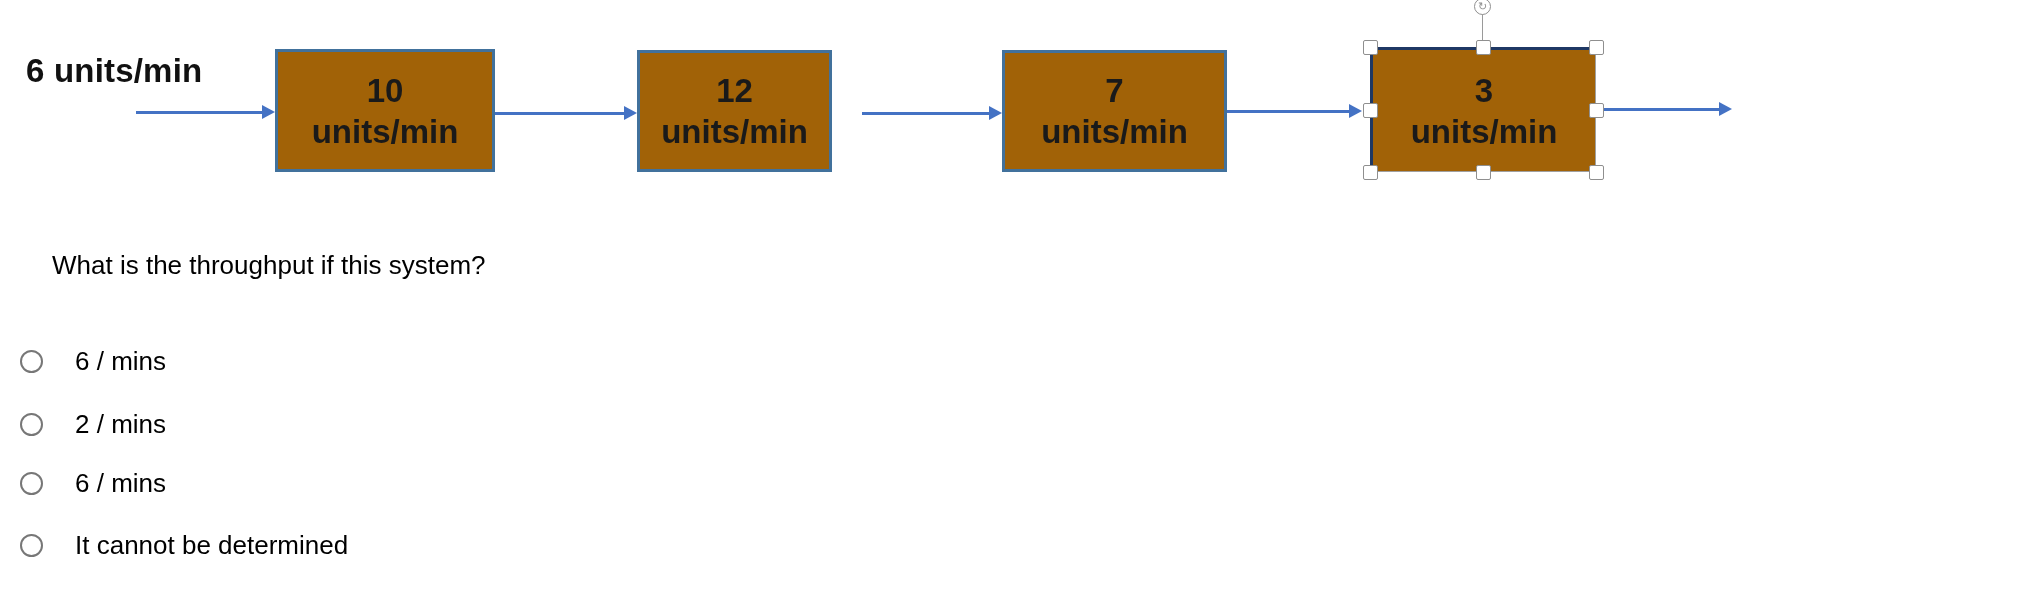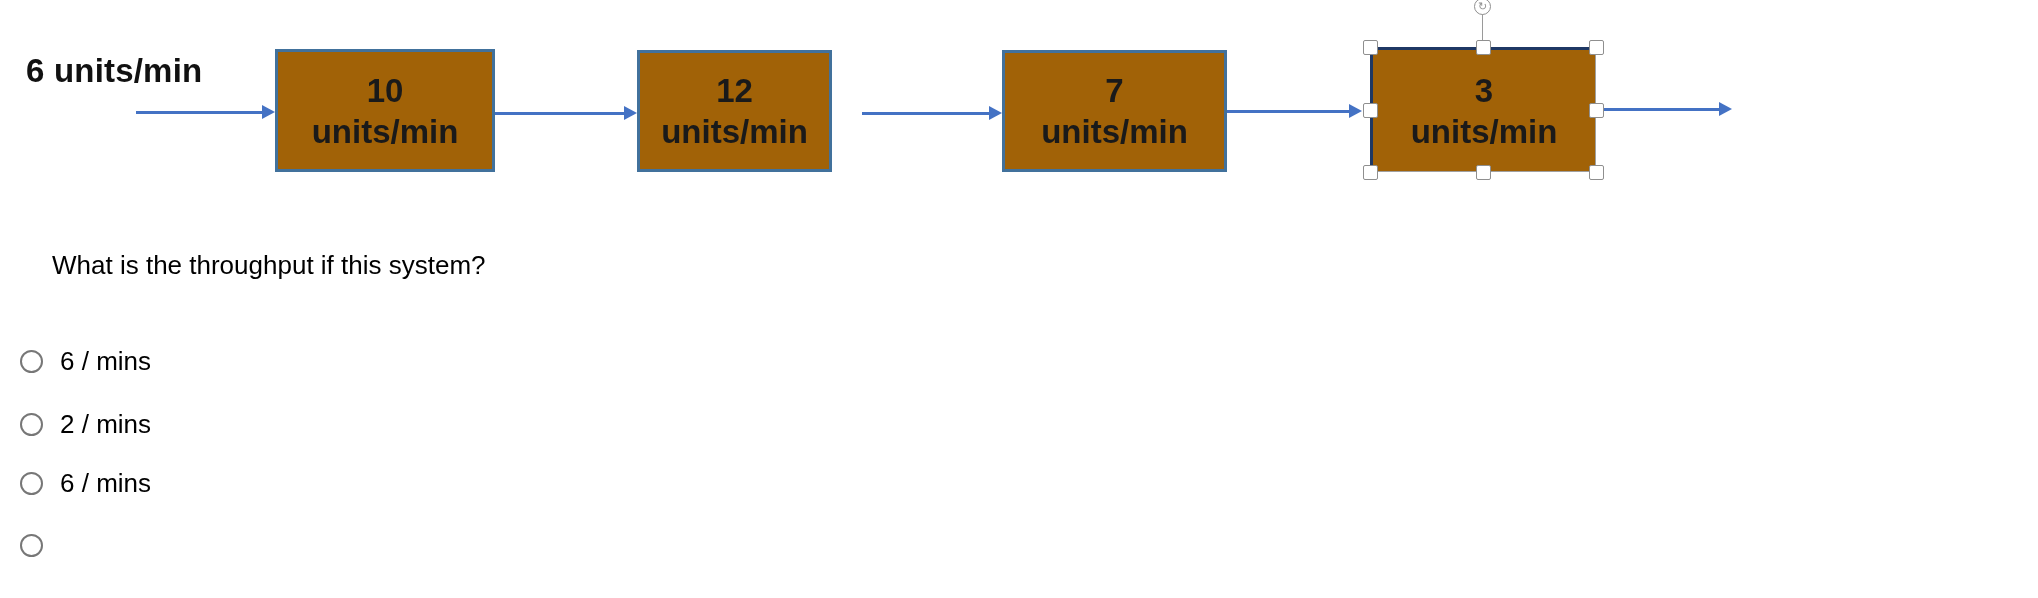--- a/index.html
+++ b/index.html
@@ -48,21 +48,21 @@
     font-size:26px;color:#000;white-space:nowrap;margin-left:44px;
   }
   .option{
     position:absolute;left:20px;height:32px;display:flex;align-items:center;cursor:pointer;
   }
   .radio{
     width:23px;height:23px;border:2px solid #777;border-radius:50%;
     box-sizing:border-box;background:#fff;flex:0 0 auto;
   }
   .option-label{
-    margin-left:17px;font-size:26px;color:#000;white-space:nowrap;
+    margin-left:32px;font-size:26px;color:#000;white-space:nowrap;
   }
 </style>
 </head>
 <body>
 
 <div class="canvas">
 
   <div class="diagram">
 
     <div class="input-label">6 units/min</div>
@@ -135,16 +135,17 @@
     <div class="option" style="top:408px">
       <span class="radio"></span>
       <span class="option-label">2 / mins</span>
     </div>
     <div class="option" style="top:467px">
       <span class="radio"></span>
       <span class="option-label">6 / mins</span>
     </div>
     <div class="option" style="top:529px">
       <span class="radio"></span>
+      <span class="option-label">It cannot be determined</span>
     </div>
   </div>
 
 </div>
 
 </body></html>

